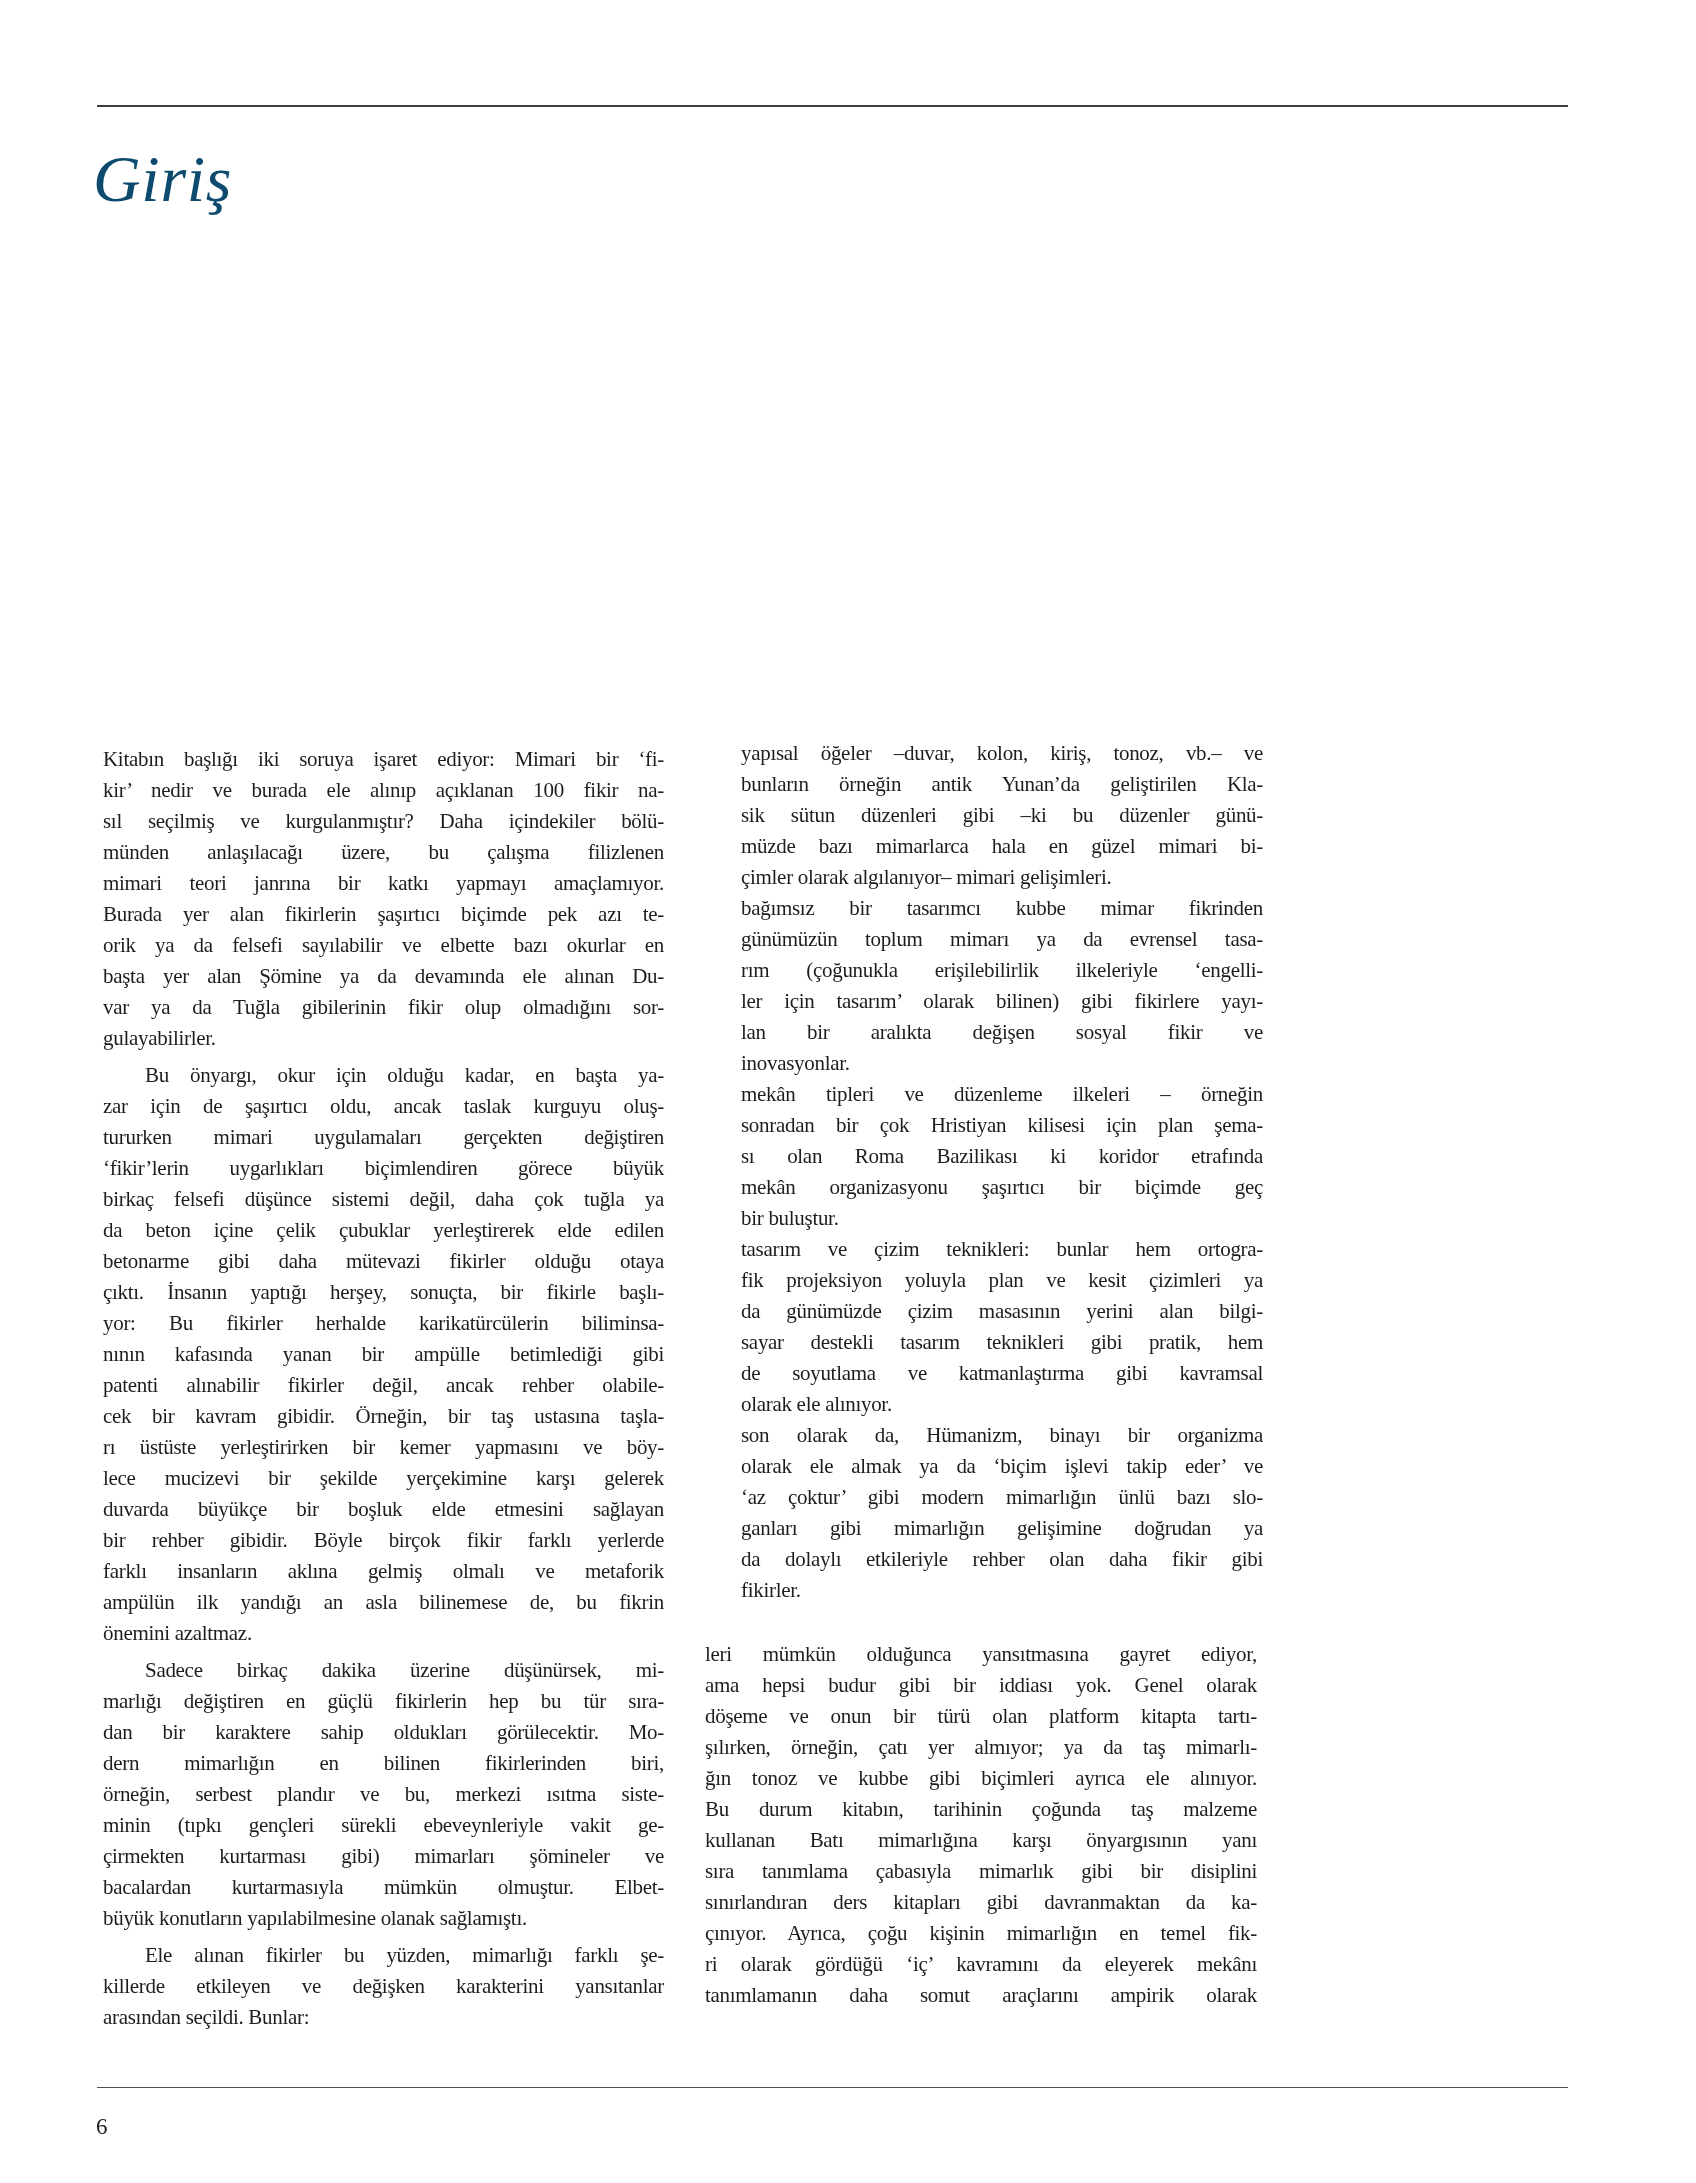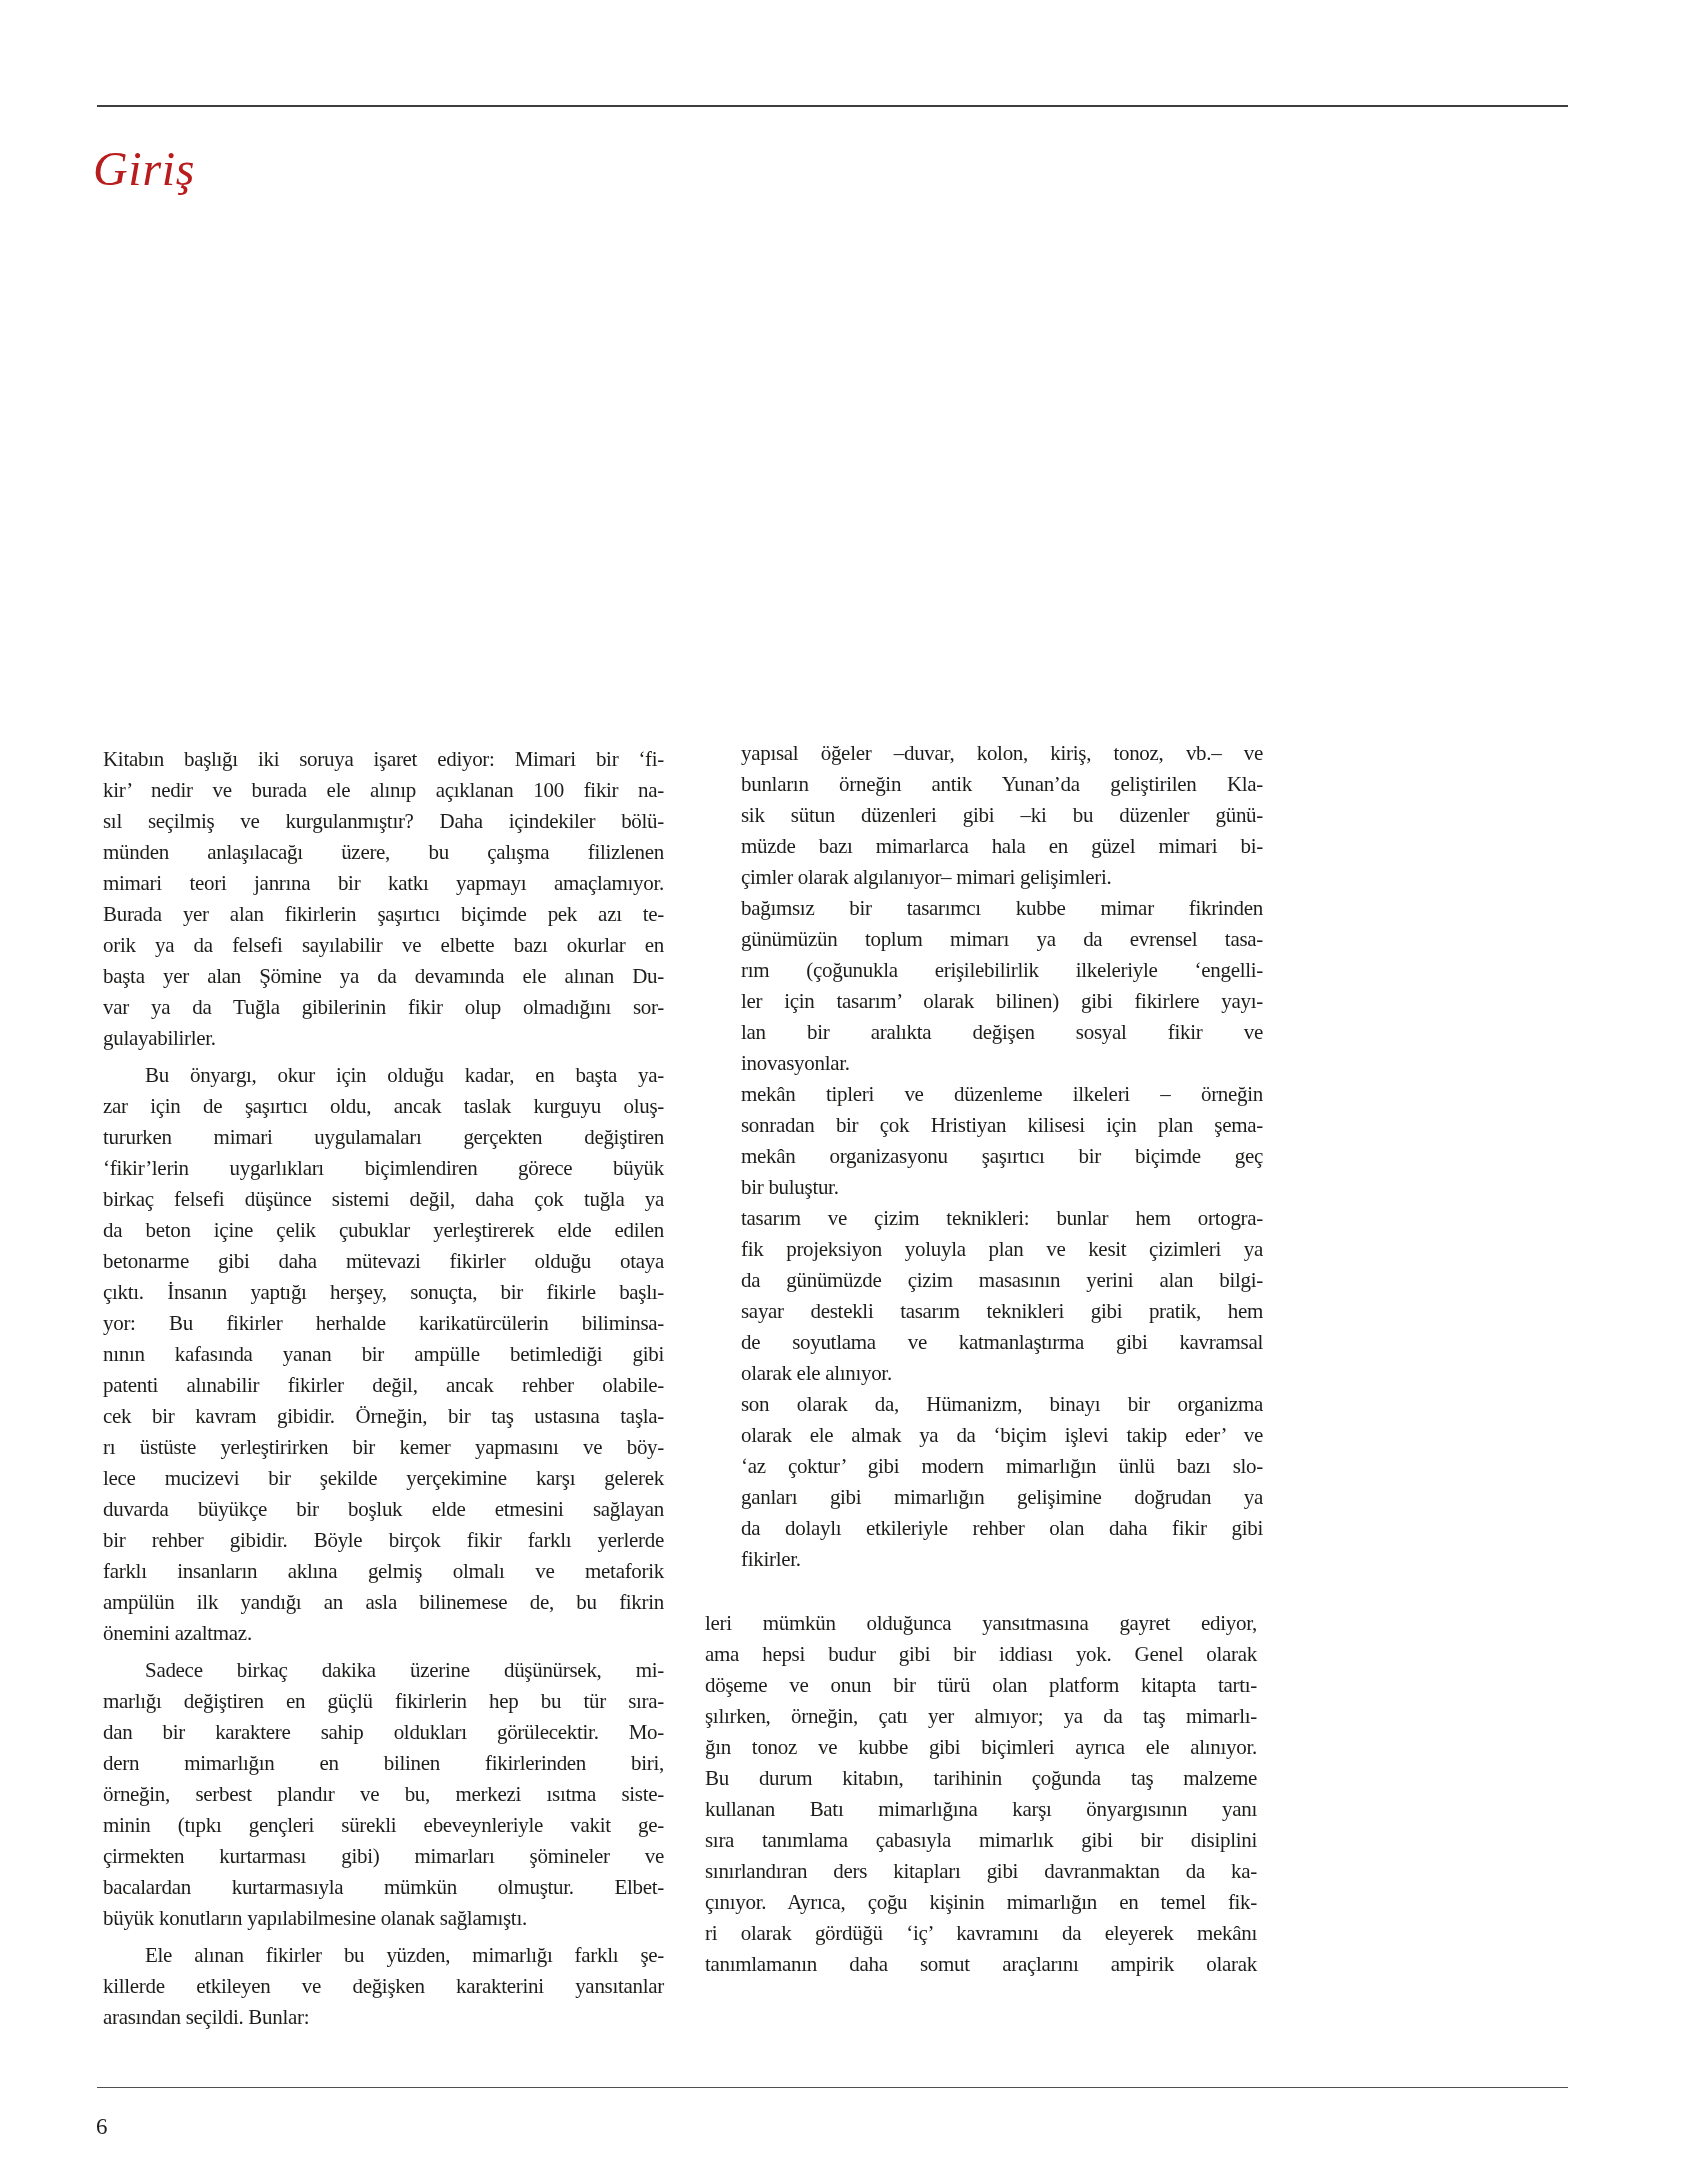--- a/index.html
+++ b/index.html
@@ -9,22 +9,22 @@
     position:relative;
     font-family:"Liberation Serif", serif;
     color:#1d1d1b;
     overflow:hidden;
   }
   .rule{position:absolute;left:97px;width:1471px;background:#3e3e3e;}
   .rule-top{top:105px;height:2.1px;}
   .rule-bottom{top:2087px;height:1.4px;background:#4f4f4f;}
   .title{
     position:absolute;left:93px;top:141px;margin:0;
-    font-size:48px;font-style:italic;font-weight:400;
-    letter-spacing:0.7px;color:#b91c1c;
+    font-size:66px;font-style:italic;font-weight:400;
+    letter-spacing:0.7px;color:#0c4a6e;
   }
   .col{
     position:absolute;top:738px;
     font-size:21px;line-height:31px;letter-spacing:-0.3px;
     color:#1d1d1b;
   }
   .col-left{left:97px;width:573px;}
   .col-right{left:699px;width:564px;}
   .para{margin:6px;padding:0;}
   .ln{
@@ -120,20 +120,21 @@
       <div class="ln">günümüzün toplum mimarı ya da evrensel tasa-</div>
       <div class="ln">rım (çoğunukla erişilebilirlik ilkeleriyle ‘engelli-</div>
       <div class="ln">ler için tasarım’ olarak bilinen) gibi fikirlere yayı-</div>
       <div class="ln">lan bir aralıkta değişen sosyal fikir ve</div>
       <div class="ln end">inovasyonlar.</div>
     </div>
     <div class="bullet-item">
       <span class="marker"></span>
       <div class="ln">mekân tipleri ve düzenleme ilkeleri – örneğin</div>
       <div class="ln">sonradan bir çok Hristiyan kilisesi için plan şema-</div>
+      <div class="ln">sı olan Roma Bazilikası ki koridor etrafında</div>
       <div class="ln">mekân organizasyonu şaşırtıcı bir biçimde geç</div>
       <div class="ln end">bir buluştur.</div>
     </div>
     <div class="bullet-item">
       <span class="marker"></span>
       <div class="ln">tasarım ve çizim teknikleri: bunlar hem ortogra-</div>
       <div class="ln">fik projeksiyon yoluyla plan ve kesit çizimleri ya</div>
       <div class="ln">da günümüzde çizim masasının yerini alan bilgi-</div>
       <div class="ln">sayar destekli tasarım teknikleri gibi pratik, hem</div>
       <div class="ln">de soyutlama ve katmanlaştırma gibi kavramsal</div>

